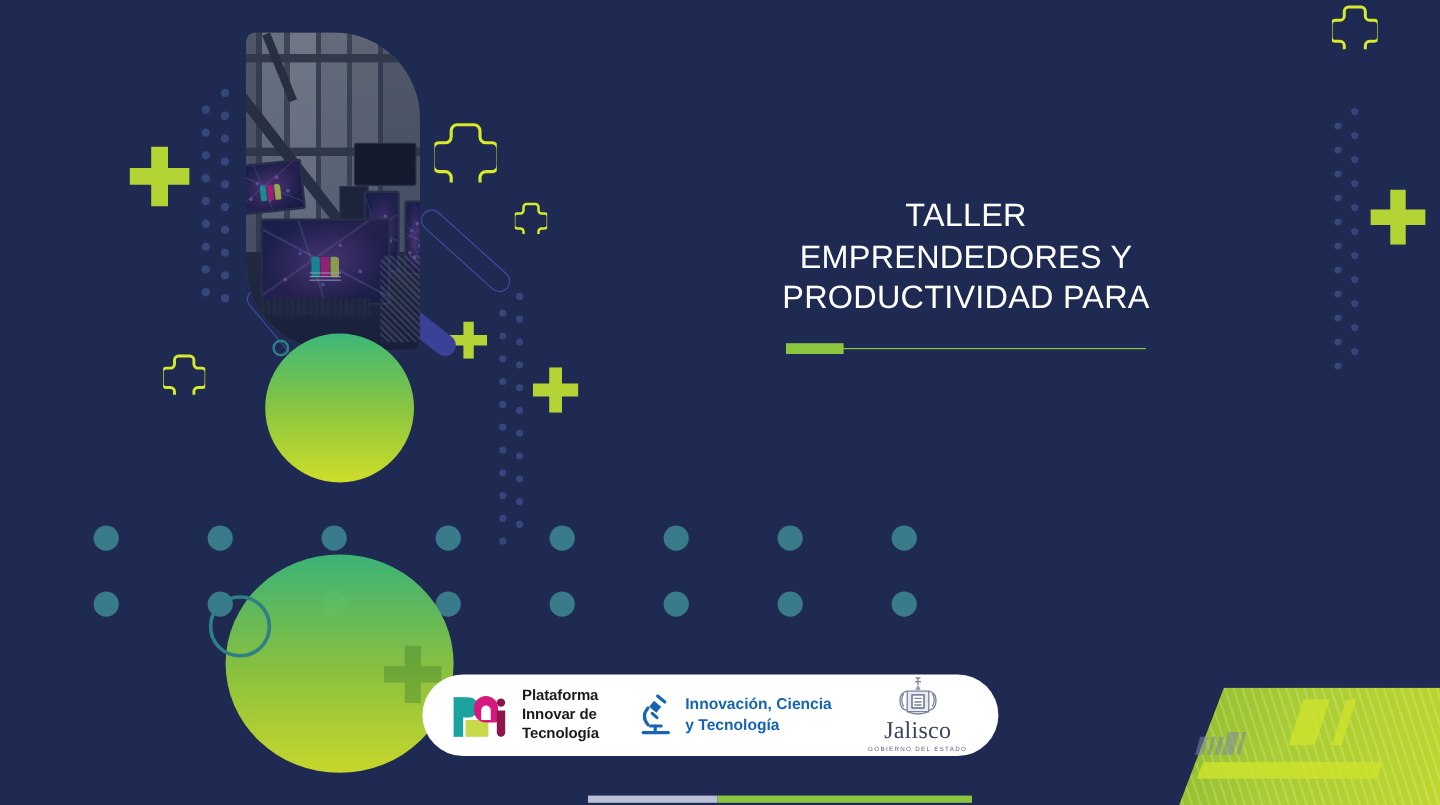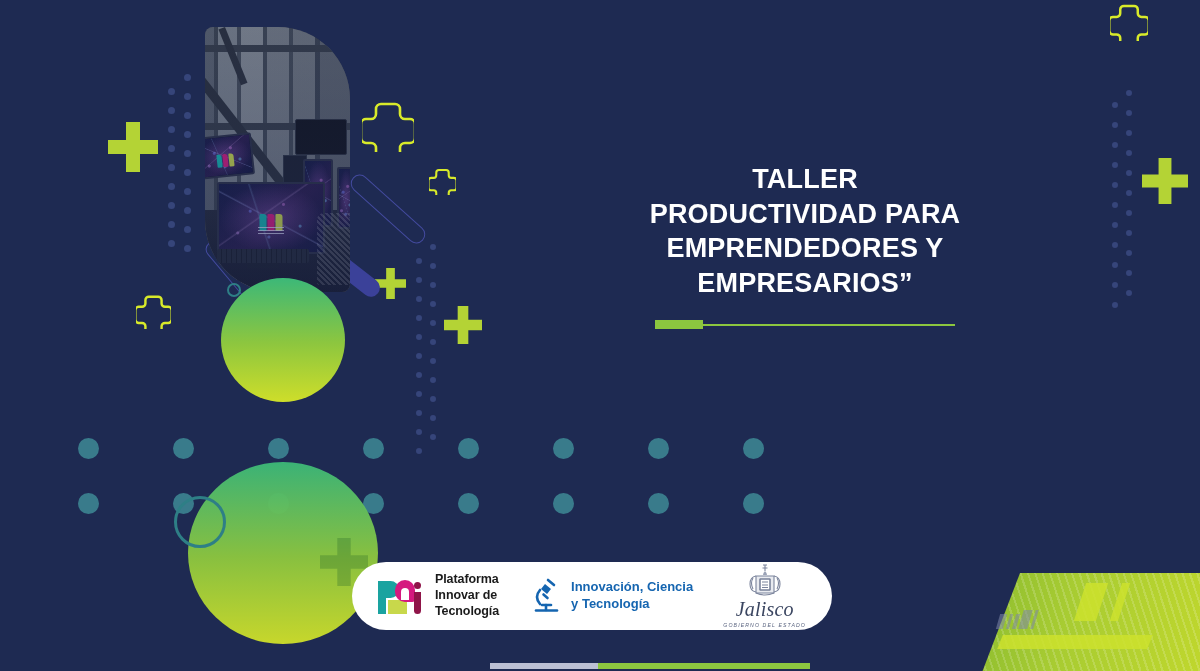--- a/index.html
+++ b/index.html
@@ -191,21 +191,21 @@
   #textblock {
     position: absolute; left: 600px; top: 140px; width: 410px;
     text-align: center;
   }
   #headline {
     font-size: 62px; font-weight: bold; color: #8cc63f;
     letter-spacing: -.5px; line-height: 1;
   }
   #subtitle {
     margin-top: 22px;
-    font-size: 27px; font-weight: bold; color: #ffffff;
+    font-size: 27px; font-weight: normal; color: #ffffff;
     line-height: 1.28; letter-spacing: .2px;
   }
   #accent {
     margin: 20px auto 0; width: 300px; height: 10px; position: relative;
   }
   #accent .thick {
     position: absolute; left: 0; top: 0; width: 48px; height: 9px; background: #8cc63f;
   }
   #accent .thin {
     position: absolute; left: 46px; top: 4px; right: 0; height: 1.6px; background: #8cc63f;
@@ -468,23 +468,22 @@
     <i style="width:7px;height:15px"></i>
     <i style="width:3px;height:15px"></i>
     <i style="width:4px;height:15px"></i>
     <i style="width:9px;height:19px"></i>
     <i style="width:3px;height:19px"></i>
   </div>
 
   <div id="textblock">
     <div id="subtitle">
       <div>TALLER</div>
+      <div>EMPRENDEDORES Y</div>
       <div>PRODUCTIVIDAD PARA</div>
-      <div>EMPRENDEDORES Y</div>
-      <div>EMPRESARIOS”</div>
     </div>
     <div id="accent">
       <div class="thick"></div>
       <div class="thin"></div>
     </div>
   </div>
 
   <div id="logobar">
 
     <div class="logo">
@@ -515,21 +514,21 @@
           <path d="M15 28 v5"></path>
           <path d="M5 33.5 h21"></path>
         </g>
       </svg>
       <div class="ict-text">
         <div>Innovación, Ciencia</div>
         <div>y Tecnología</div>
       </div>
     </div>
 
-    <div class="logo jal" style="margin-left:auto;font-style:italic;">
+    <div class="logo jal" style="margin-left:auto;">
       <svg width="42" height="34" viewBox="0 0 42 34">
         <g stroke="#7b849c" fill="none" stroke-width="1.1">
           <path d="M19 1 h4 M21 1 v3 M18.5 4 h5 M21 4 v3"></path>
           <path d="M21 7 q-2 2 -2 4 h4 q0 -2 -2 -4 z" fill="#9aa2b6" stroke="none"></path>
           <path d="M12 12 q-6 1 -6 8 q0 7 6 8"></path>
           <path d="M30 12 q6 1 6 8 q0 7 -6 8"></path>
           <path d="M12 12 h18 v17 h-18 z" fill="#e9ebf0"></path>
           <rect x="16" y="15" width="10" height="11" fill="#ffffff"></rect>
           <path d="M16 15 h10 M16 26 h10 M16 15 v11 M26 15 v11"></path>
           <path d="M18 18 h6 M18 21 h6 M18 23.5 h6"></path>

